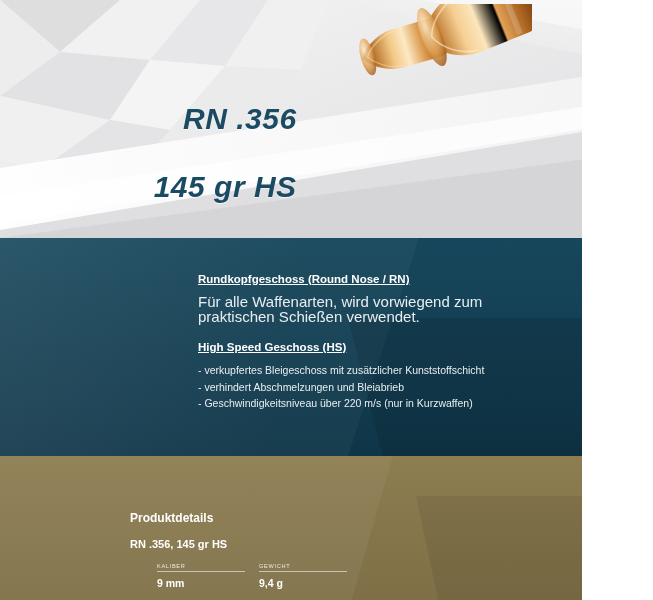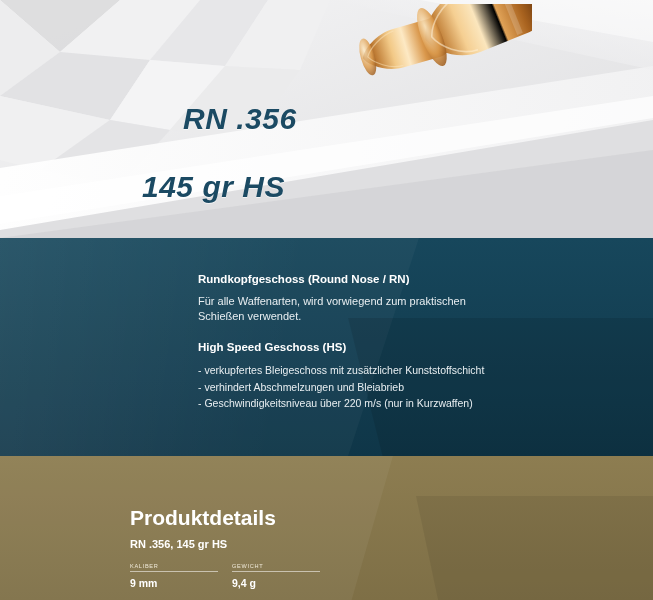--- a/index.html
+++ b/index.html
@@ -4,21 +4,21 @@
 <style>
   * { box-sizing: border-box; margin: 0; padding: 0; }
   html, body {
     width: 653px; height: 600px;
     font-family: "Liberation Sans", sans-serif;
     background: #ffffff;
     overflow: hidden;
   }
   .page {
     position: relative;
-    width: 653px; height: 600px;
+    width: 582px; height: 600px;
     overflow: hidden;
     background: #ffffff;
   }
 
   
   .hero {
     position: absolute; left: 0; top: 0;
     width: 653px; height: 238px;
     overflow: hidden;
     background: #e9e9ea;
@@ -31,21 +31,21 @@
     left: 130px; top: 68px;
     color: #1b4a63;
     font-style: italic;
     font-weight: bold;
     font-size: 30px;
     line-height: 34px;
     letter-spacing: 0.5px;
     text-shadow: 0 1px 0 rgba(255,255,255,0.6);
     white-space: pre;
   }
-  .hero-title .line2 { padding-left: 12px; display: block; }
+  .hero-title .line2 { padding-left: 12px; display: block; text-align: right; }
 
   
   .mid {
     position: absolute; left: 0; top: 238px;
     width: 653px; height: 218px;
     background: #123c50;
     overflow: hidden;
   }
   .mid-shade {
     position: absolute; inset: 0;
@@ -71,23 +71,24 @@
     left: 198px; top: 34px;
     width: 420px;
     color: #ffffff;
   }
   .sec-head {
     font-weight: bold;
     font-size: 11.5px;
     line-height: 15px;
     margin: 0 0 7px 0;
     color: #ffffff;
+    text-decoration: underline;
   }
   .sec-para {
-    font-size: 11px;
+    font-size: 15px;
     line-height: 15px;
     color: #e8eef1;
     margin-bottom: 16px;
     max-width: 300px;
   }
   .bullets { list-style: none; }
   .bullets li {
     font-size: 10.5px;
     line-height: 16.5px;
     color: #e8eef1;
@@ -119,32 +120,32 @@
     transform: skewX(12deg);
   }
 
   .details {
     position: absolute;
     left: 130px; top: 52px;
     width: 400px;
     color: #ffffff;
   }
   .details-title {
-    font-size: 21px;
+    font-size: 12px;
     font-weight: bold;
     line-height: 20px;
     margin-bottom: 9px;
   }
   .details-sub {
     font-size: 11px;
     font-weight: bold;
     line-height: 14px;
     margin-bottom: 12px;
   }
-  .spec-row { display: flex; }
+  .spec-row { display: flex; margin-left: 27px; }
   .spec {
     min-width: 92px;
     padding-right: 14px;
   }
   .spec-label {
     font-size: 5.6px;
     letter-spacing: 0.7px;
     color: #efe9d8;
     text-transform: uppercase;
     border-bottom: 1px solid rgba(255,255,255,0.55);

